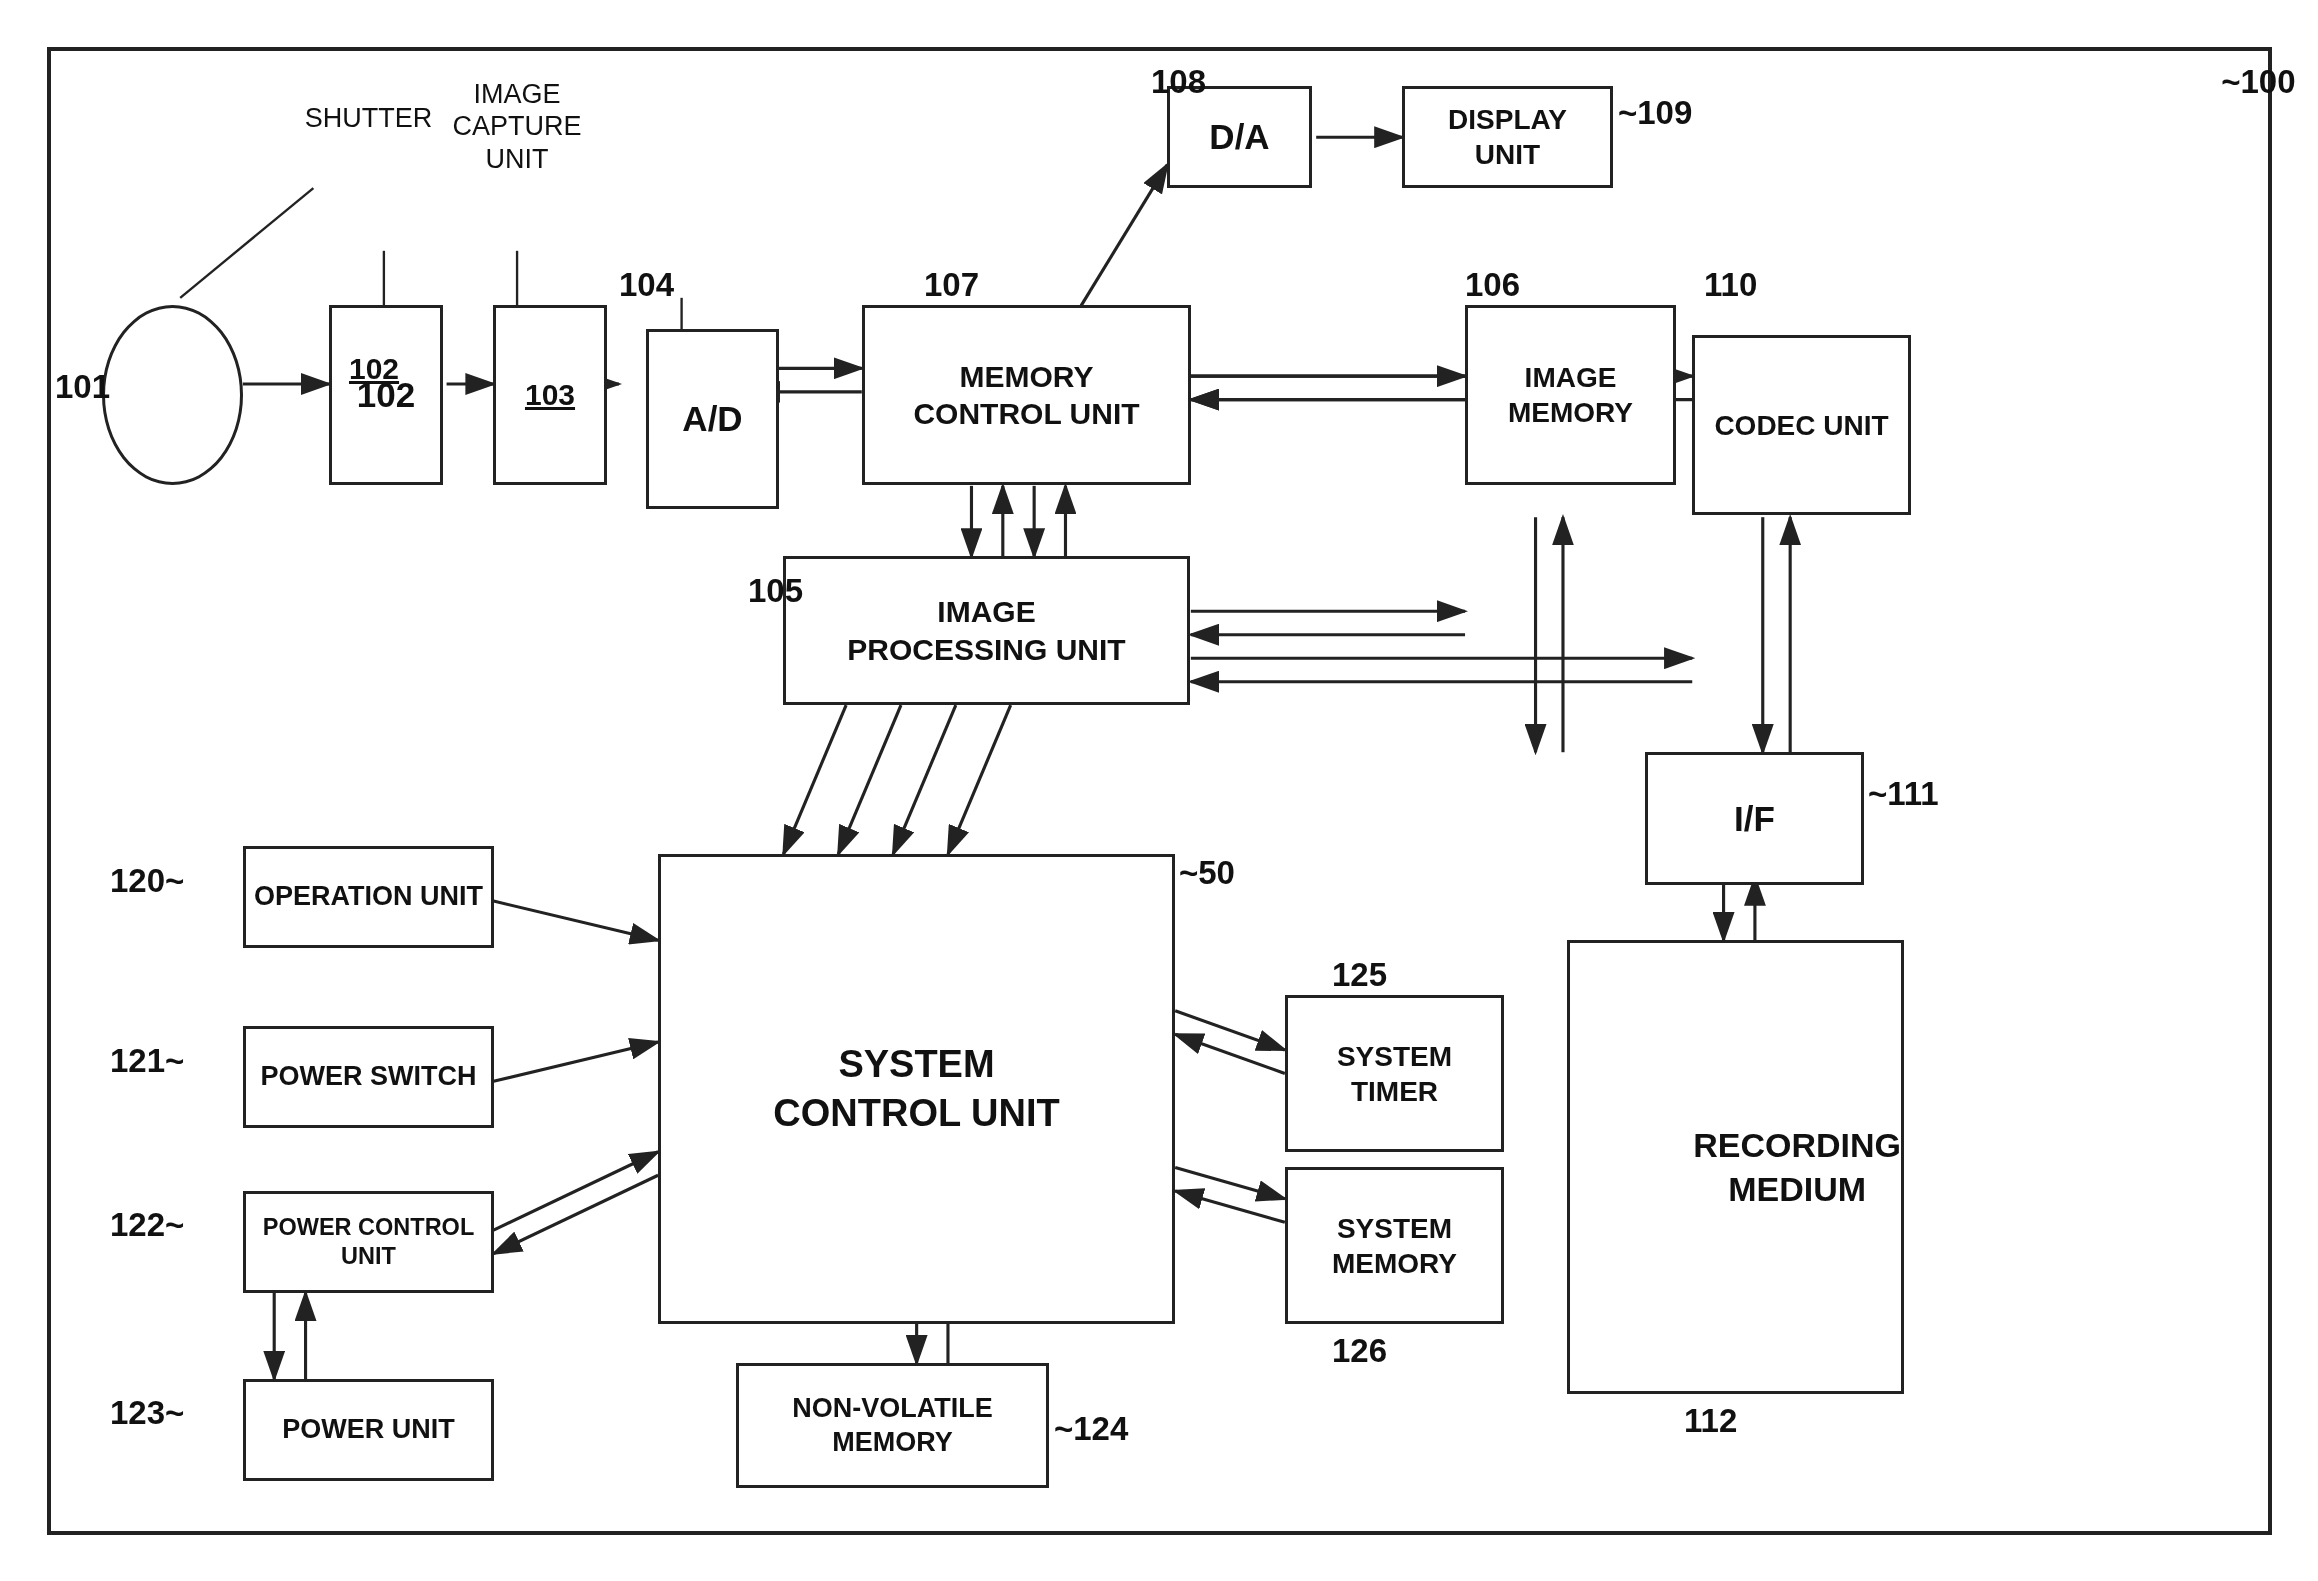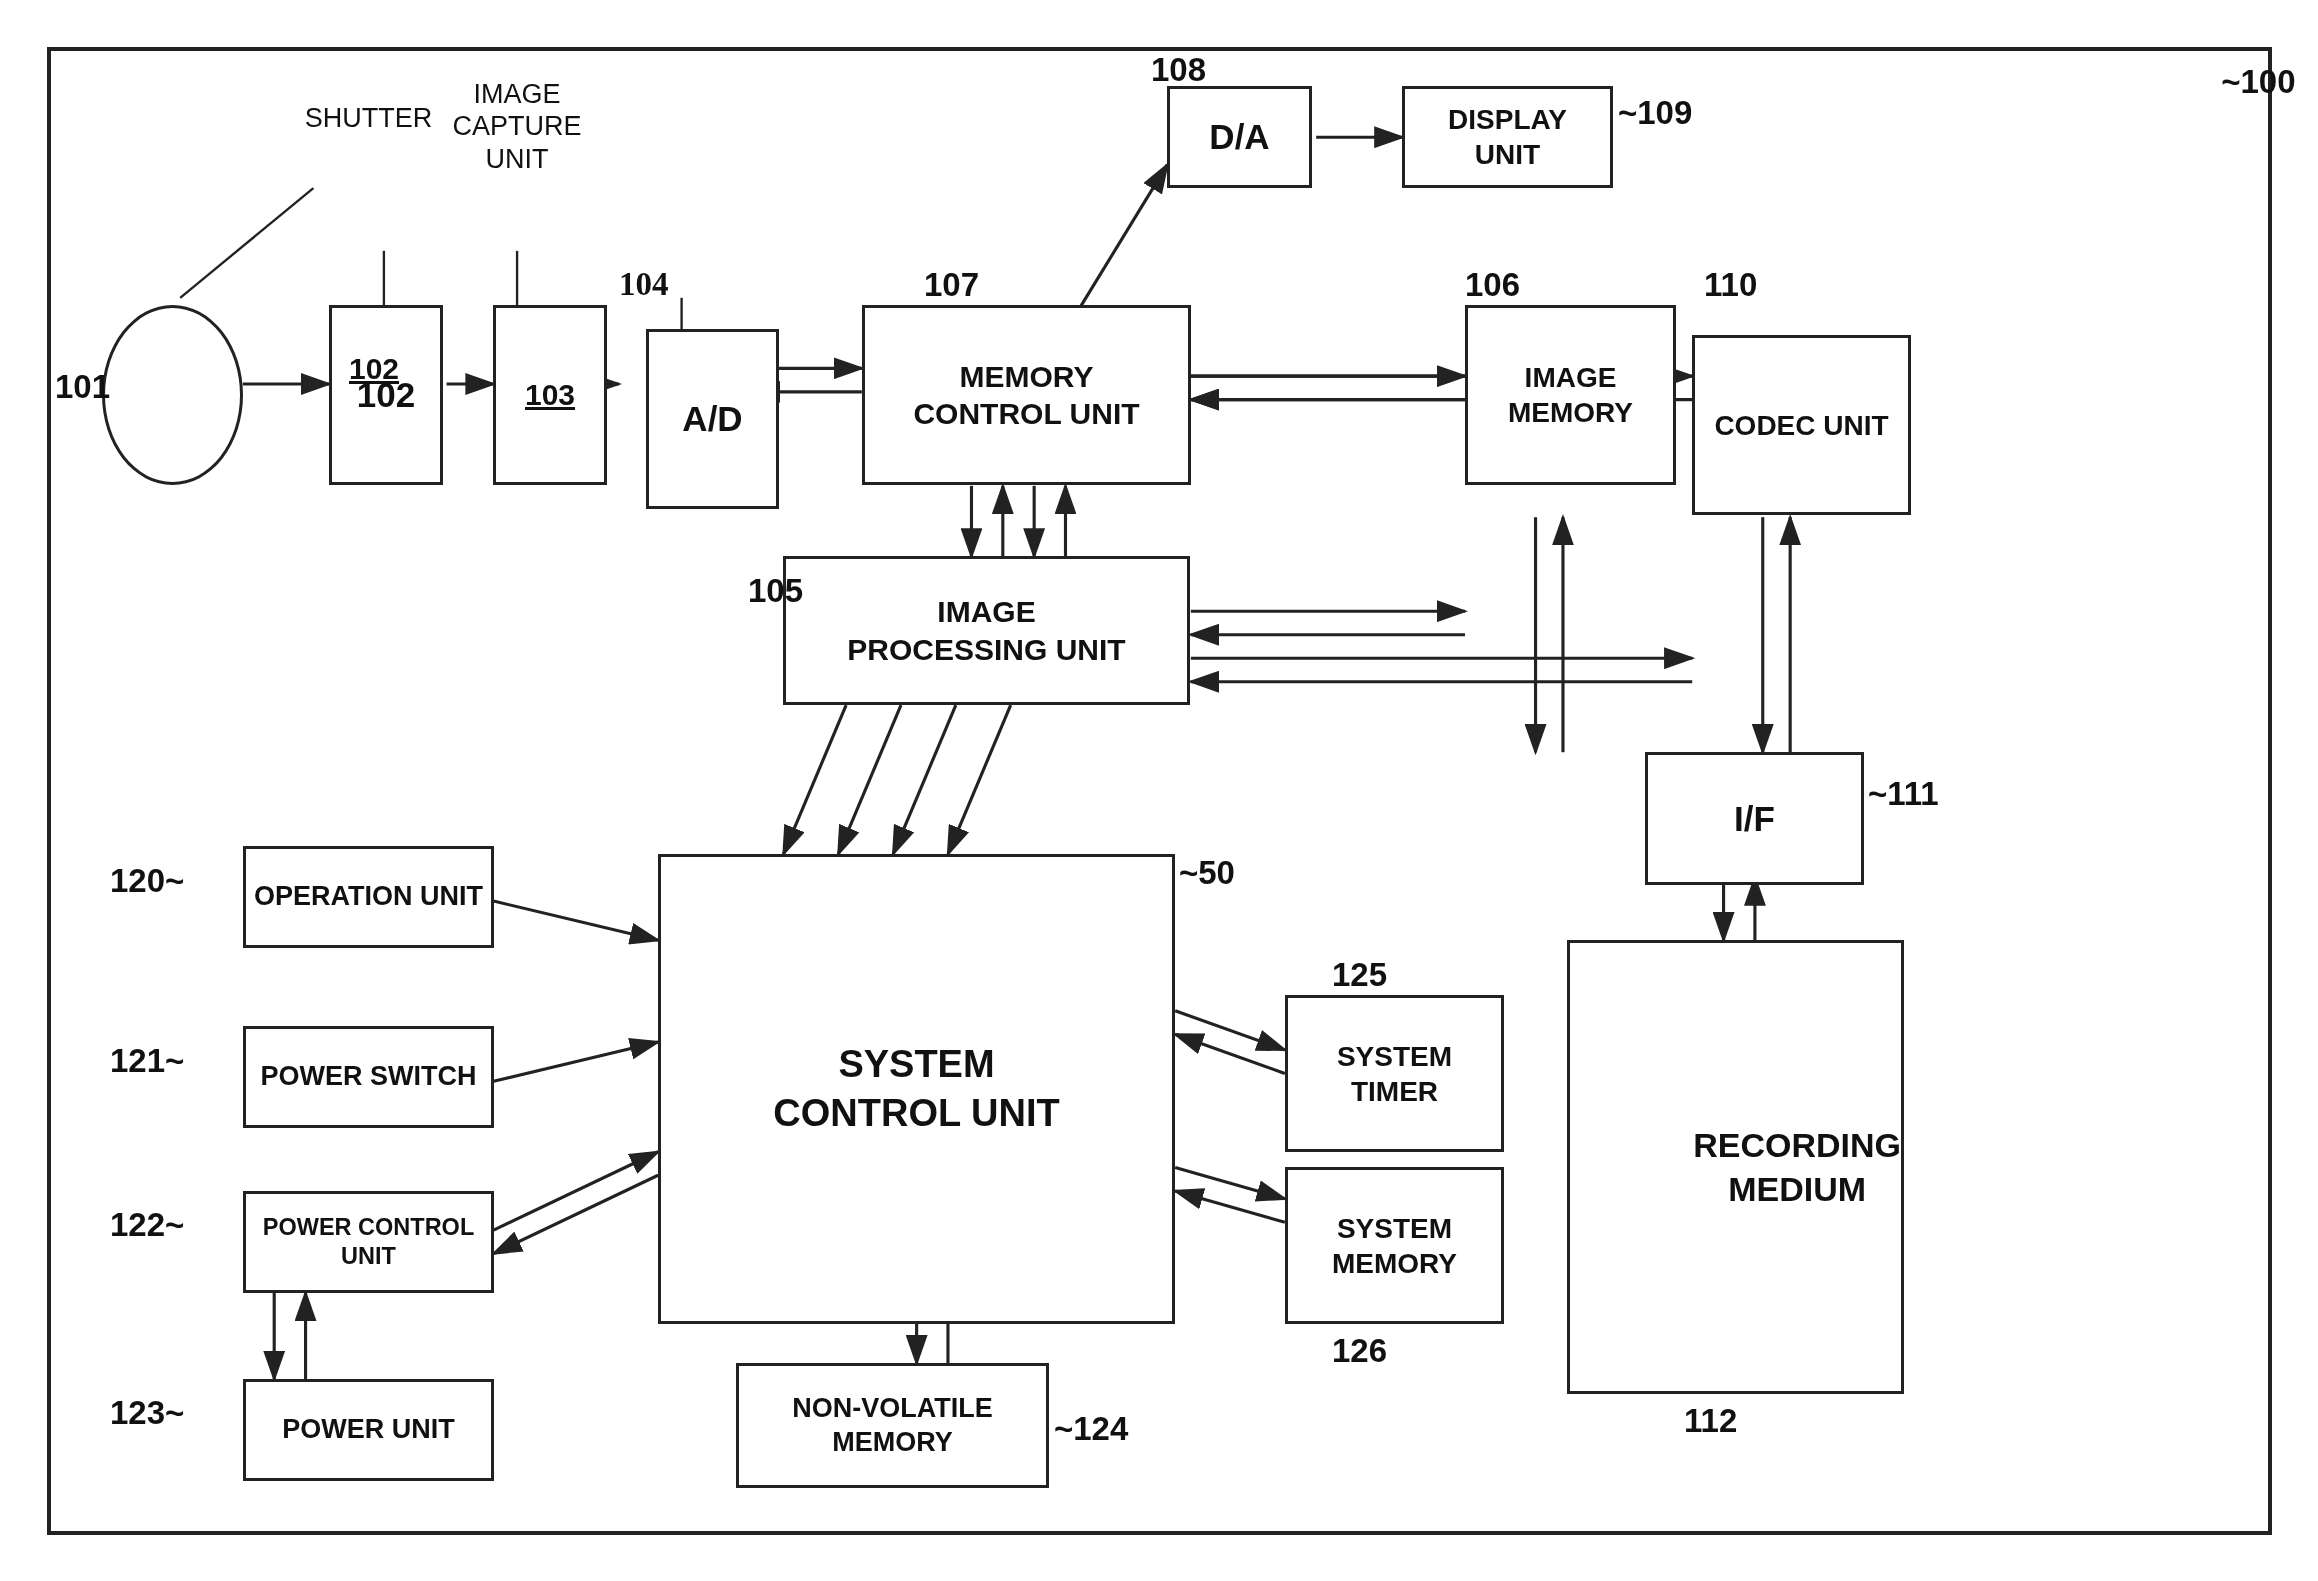--- a/index.html
+++ b/index.html
@@ -187,36 +187,36 @@
 
   <div class="bold-ref" style="left:349px; top:352px; font-size:30px; text-decoration:underline;">102</div>
 
   <div class="block-box" style="left:493px; top:305px; width:114px; height:180px;">
     <span class="bold-ref" style="position:static; font-size:30px; text-decoration:underline;">103</span>
   </div>
 
   <div class="block-box" style="left:646px; top:305px; width:133px; height:180px;margin-top:24px;">
     <span class="label">A/D</span>
   </div>
-  <div class="bold-ref" style="left:619px; top:266px;font-family:Liberation Serif, serif;">104</div>
+  <div class="bold-ref" style="left:619px; top:266px;">104</div>
 
   <div class="block-box" style="left:862px; top:305px; width:329px; height:180px;">
     <span class="label" style="font-size:30px; font-weight:bold;">MEMORY<br>CONTROL UNIT</span>
   </div>
   <div class="bold-ref" style="left:924px; top:266px;">107</div>
 
   <div class="block-box" style="left:783px; top:556px; width:407px; height:149px;">
     <span class="label" style="font-size:30px; font-weight:bold;">IMAGE<br>PROCESSING UNIT</span>
   </div>
   <div class="bold-ref" style="left:748px; top:572px;">105</div>
 
   <div class="block-box" style="left:1167px; top:86px; width:145px; height:102px;">
     <span class="label">D/A</span>
   </div>
-  <div class="bold-ref" style="left:1151px; top:51px;">108</div>
+  <div class="bold-ref" style="left:1151px; top:63px;">108</div>
 
   <div class="block-box" style="left:1402px; top:86px; width:211px; height:102px;">
     <span class="label" style="font-size:28px; font-weight:bold;">DISPLAY<br>UNIT</span>
   </div>
   <div class="bold-ref" style="left:1618px; top:94px;">~109</div>
 
   <div class="block-box" style="left:1465px; top:305px; width:211px; height:180px;">
     <span class="label" style="font-size:28px; font-weight:bold;">IMAGE<br>MEMORY</span>
   </div>
   <div class="bold-ref" style="left:1465px; top:266px;">106</div>

